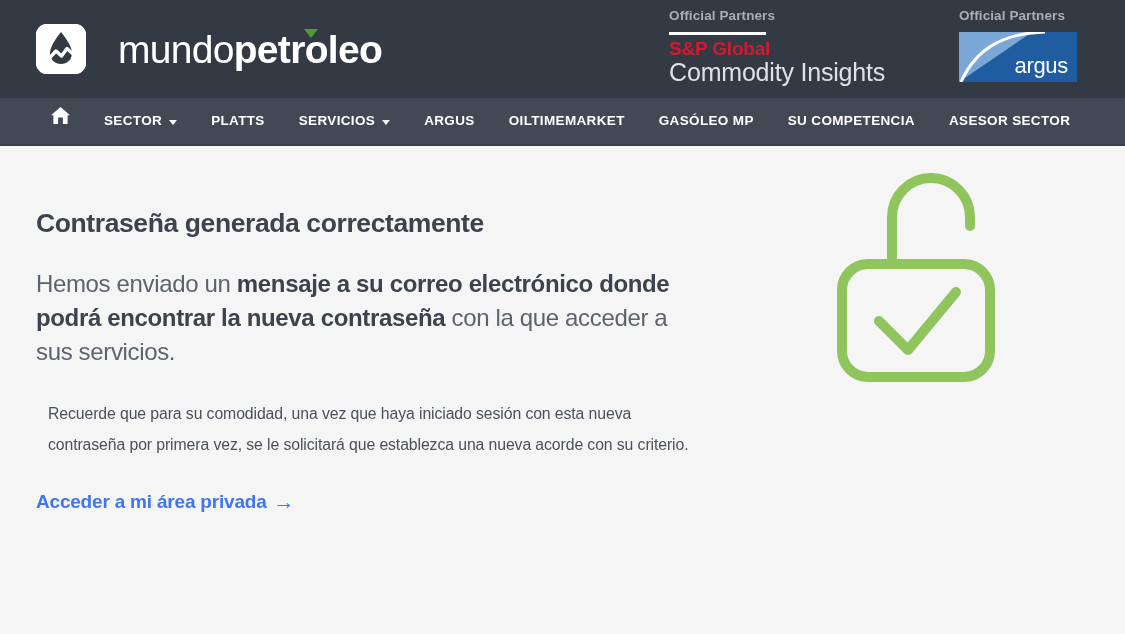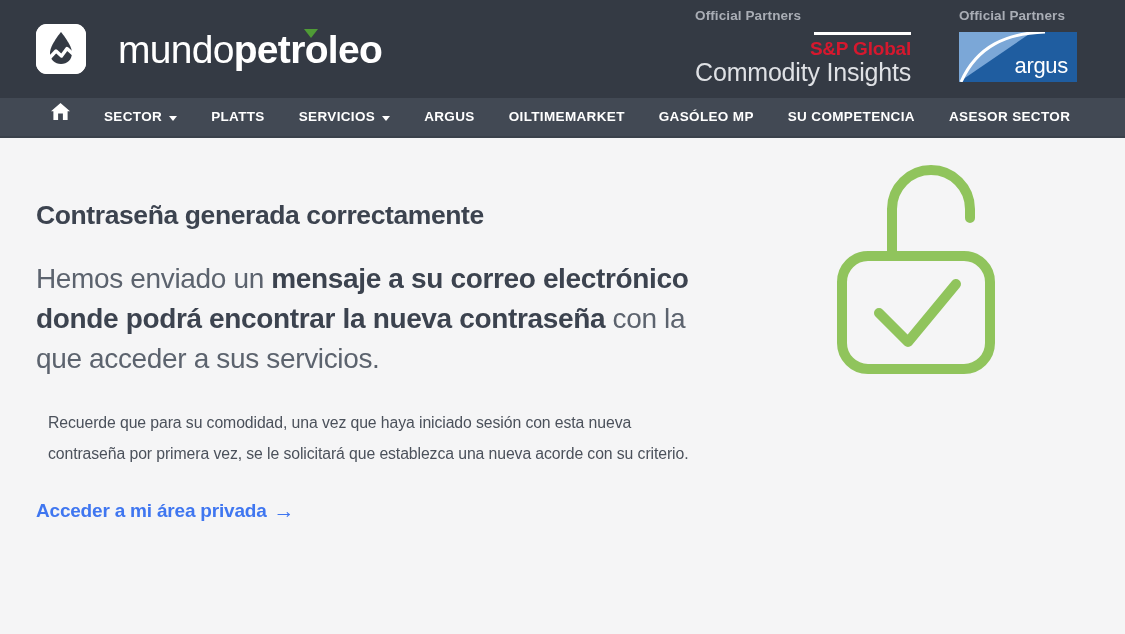--- a/index.html
+++ b/index.html
@@ -64,42 +64,41 @@
     border-top: 9px solid #4f9b36;
   }
 
   .partners {
     position: absolute;
     top: 0;
     right: 0;
     height: 98px;
     display: flex;
     align-items: flex-start;
-    gap: 48px;
+    gap: 74px;
     padding: 8px 48px 0 0;
     box-sizing: border-box;
   }
   .partner-block {
     display: flex;
     flex-direction: column;
   }
   .partner-caption {
     color: #a9adb5;
     font-size: 13.5px;
     font-weight: 700;
     letter-spacing: 0.1px;
     margin-bottom: 9px;
   }
 
   
   .spg {
     display: flex;
     flex-direction: column;
     line-height: 1.06;
-    align-items: flex-end;
   }
   .spg-rule {
     width: 97px;
     height: 3px;
     background: #ffffff;
     margin-bottom: 4px;
   }
   .spg-name {
     color: #d6182e;
     font-size: 19px;
@@ -137,21 +136,21 @@
     bottom: 5px;
     color: #ffffff;
     font-size: 22px;
     font-weight: 400;
     letter-spacing: -0.3px;
     line-height: 1;
   }
 
   
   .main-nav {
-    height: 40px;
+    height: 48px;
     background: #424954;
     border-bottom: 2px solid #3a414b;
     display: flex;
     align-items: center;
     padding-left: 34px;
     box-sizing: border-box;
   }
   .nav-item {
     display: flex;
     align-items: center;
@@ -192,21 +191,21 @@
     color: #3c434f;
     font-size: 26.5px;
     font-weight: 700;
     letter-spacing: -0.4px;
   }
 
   .lead {
     margin: 28px 0 0 0;
     max-width: 672px;
     color: #5c636e;
-    font-size: 28px;
+    font-size: 24px;
     font-weight: 400;
     line-height: 1.42;
     letter-spacing: -0.35px;
   }
   .lead b {
     color: #3c434f;
     font-weight: 700;
   }
 
   .note {

